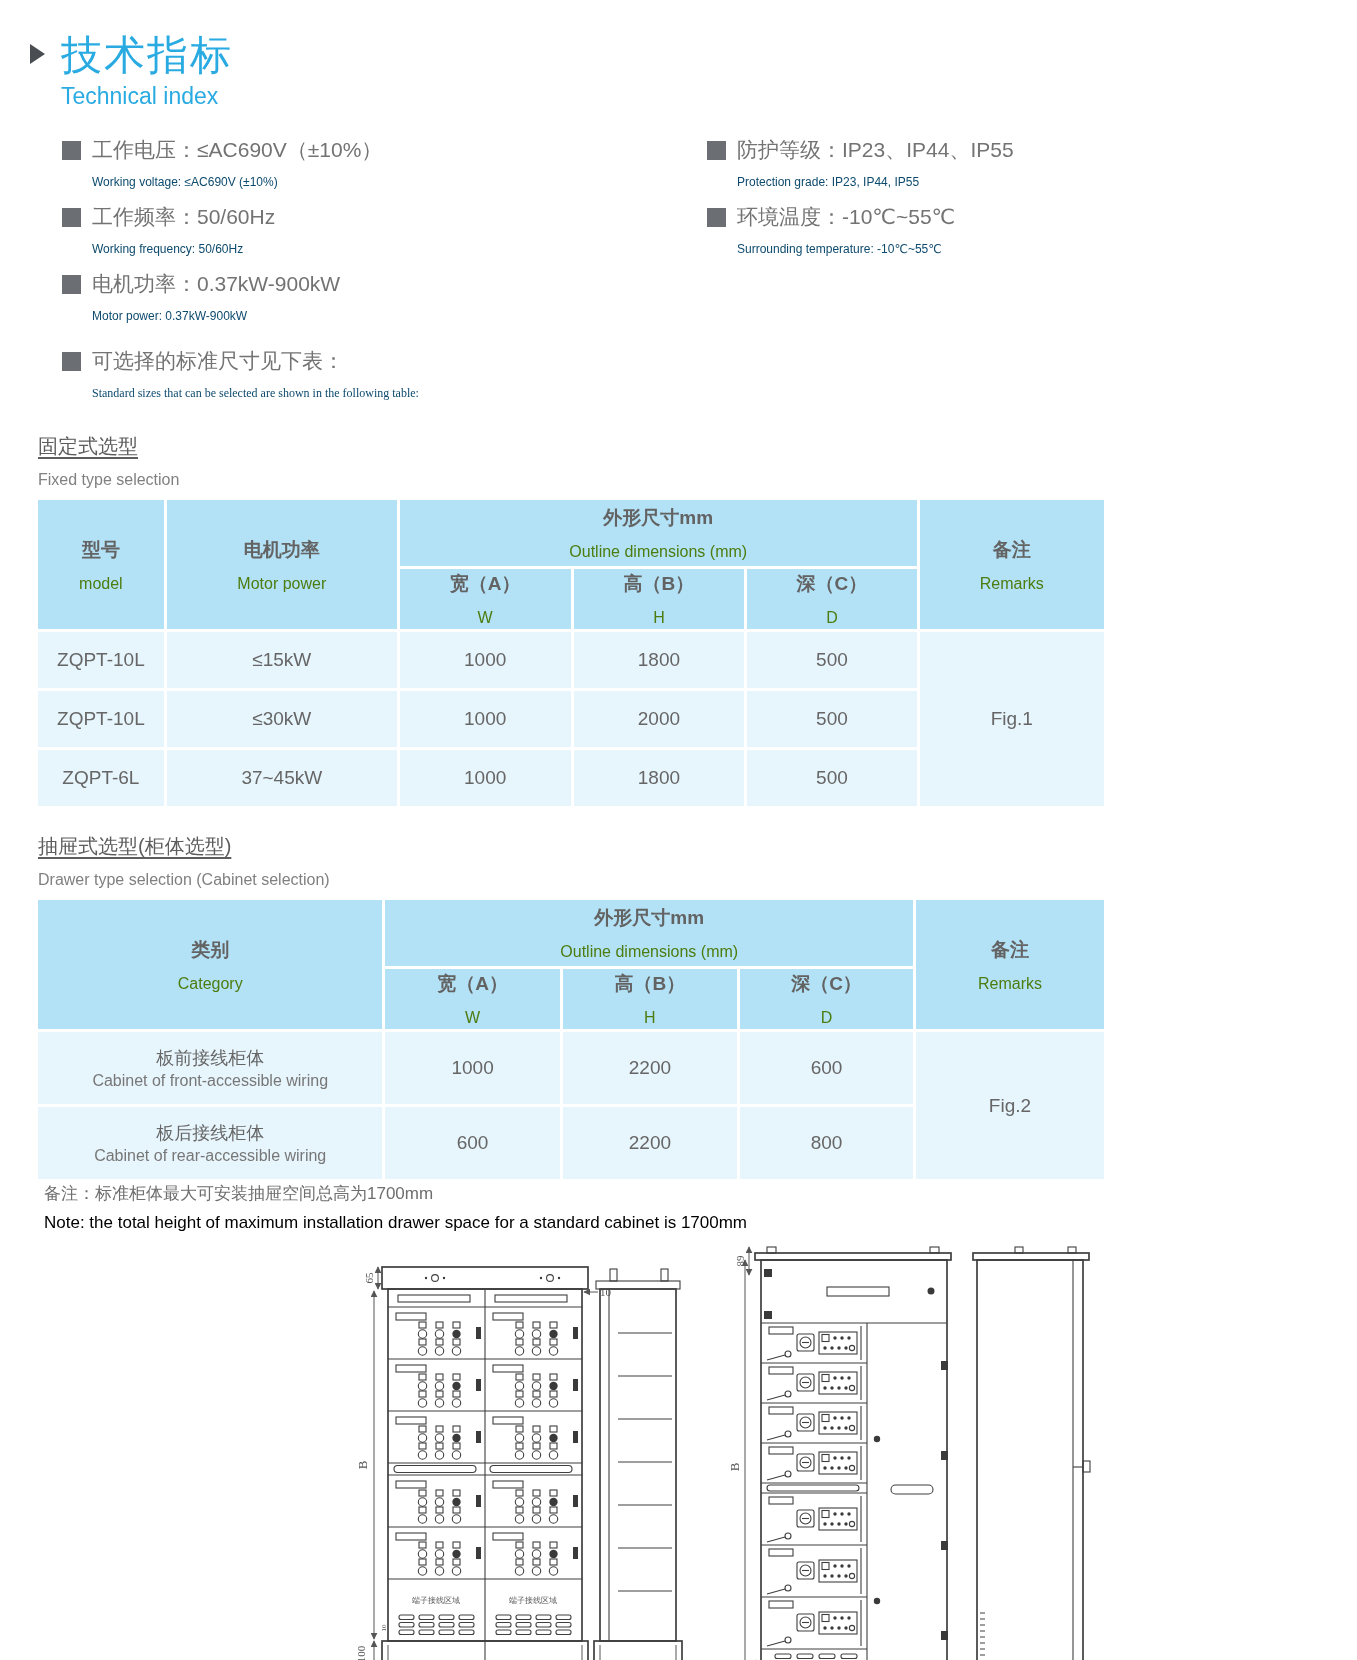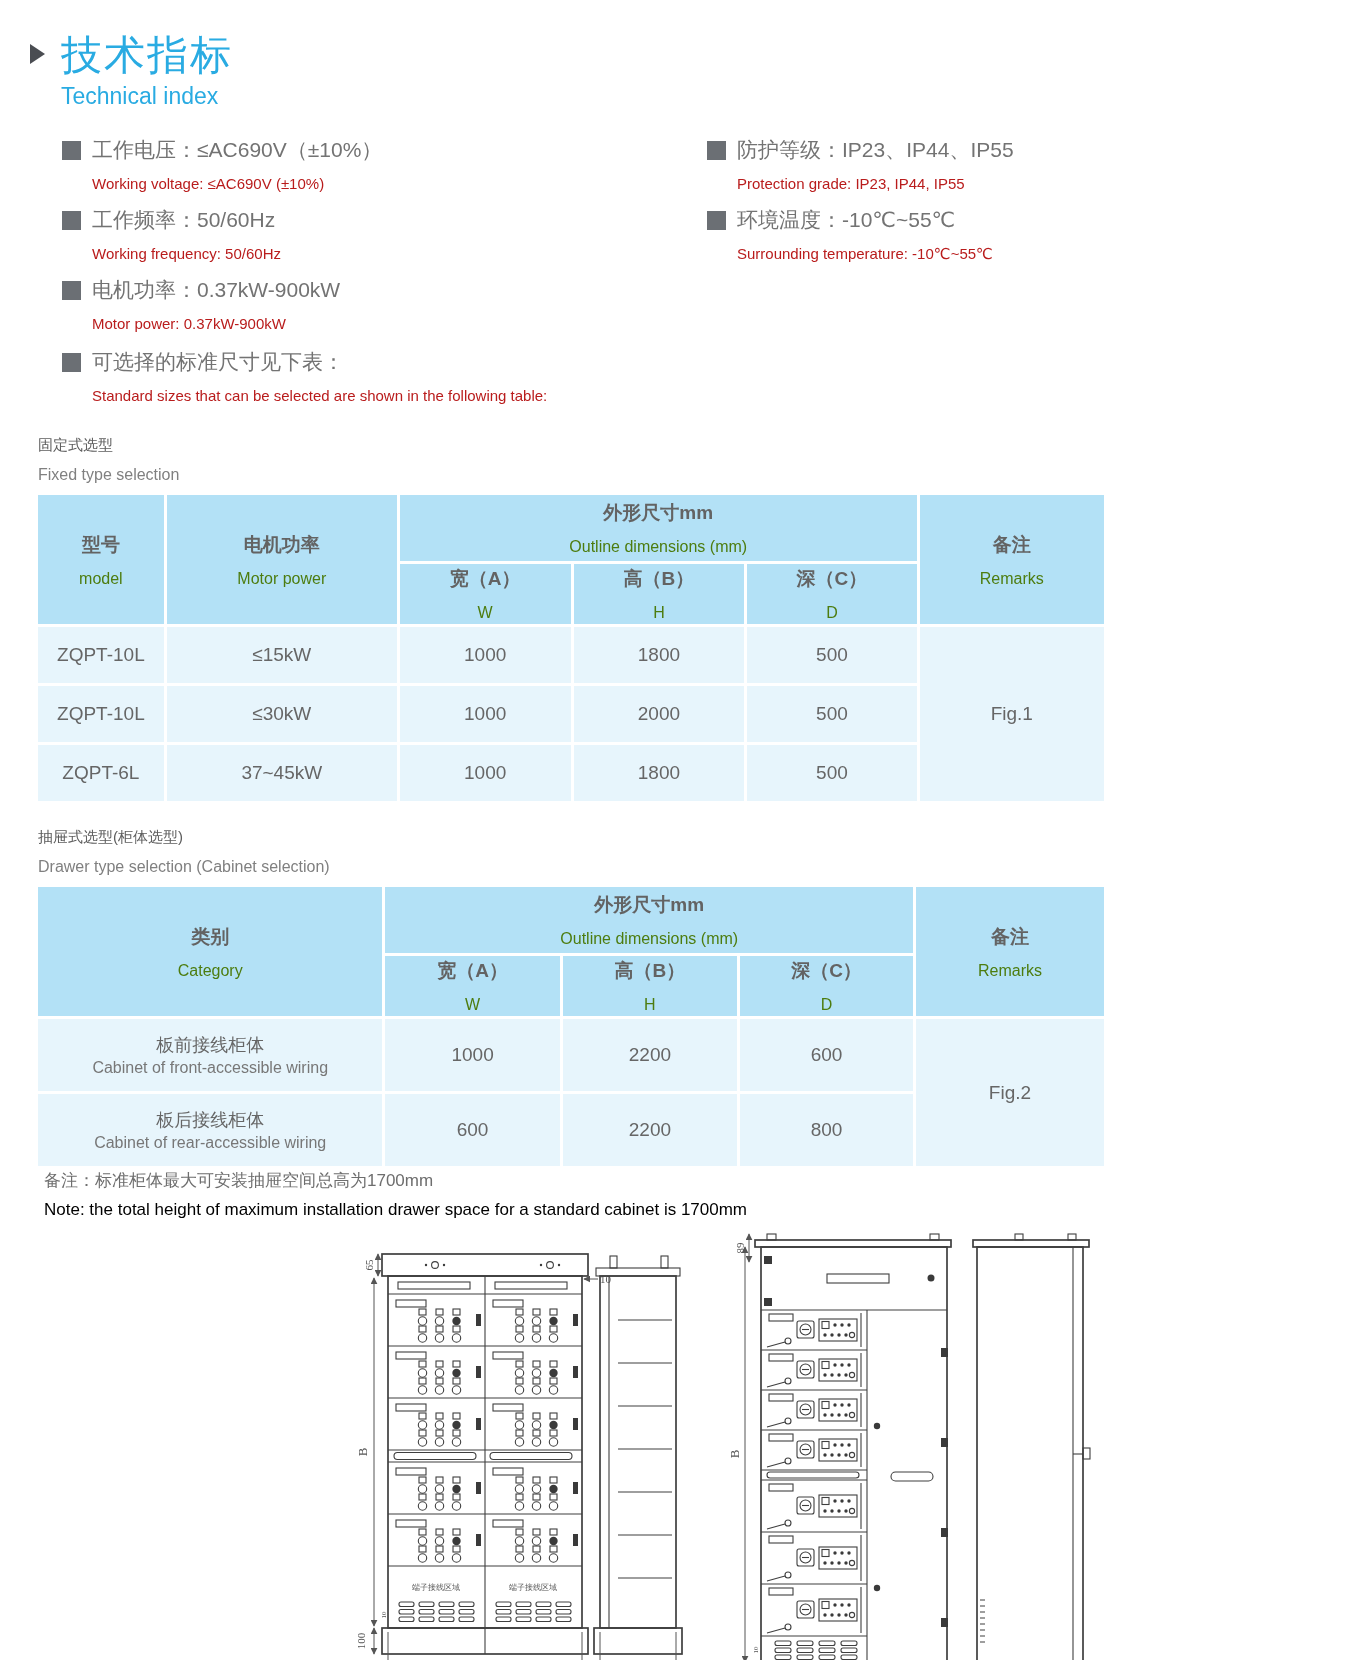--- a/index.html
+++ b/index.html
@@ -11,24 +11,24 @@
        border-bottom:10px solid transparent;margin:10px 16px 0 0;}
   .title-zh{font-size:41px;line-height:1.05;color:#29abe2;font-weight:500;letter-spacing:2px;}
   .title-en{font-size:23px;color:#29abe2;margin-top:6px;font-weight:400;}
   
   .specs{display:flex;margin:26px 0 0 62px;}
   .spec-col-left{width:645px;}
   .spec-col-right{flex:1;}
   .spec{margin-bottom:14px;}
   .spec-zh{display:flex;align-items:center;font-size:21px;color:#737373;}
   .bullet{flex:0 0 auto;width:19px;height:19px;background:#6b6f74;margin-right:11px;}
-  .spec-en{font-size:15px;color:#b91c1c;margin:11px 0 14px 30px;}
+  .spec-en{font-size:12px;color:#0c4a6e;margin:11px 0 14px 30px;}
   
   .section{margin:24px 0 0 38px;}
-  .section-zh{font-size:15px;color:#5d5d5d;text-underline-offset:4px;}
+  .section-zh{font-size:20px;color:#5d5d5d;text-decoration:underline;text-underline-offset:4px;}
   .section-en{font-size:16px;color:#808080;margin-top:11px;}
   
   table.spec-table{border-collapse:separate;border-spacing:3px;margin:8px 0 0 35px;table-layout:fixed;}
   table.spec-table th{background:#b3e1f6;font-weight:400;color:#666;padding:2px;}
   table.spec-table td{background:#e7f5fc;text-align:center;color:#666;font-size:19px;padding:8px;}
   .th-zh{font-size:19px;color:#636363;font-weight:bold;}
   .th-en{font-size:16px;color:#4d7c0f;margin-top:12px;}
   .cell-zh{font-size:18px;color:#666;}
   .cell-en{font-size:16px;color:#777;margin-top:2px;}
   .remarks-cell{font-size:19px;color:#757575;}
@@ -75,21 +75,21 @@
           </div>
         <div class="spec-en">Working frequency: 50/60Hz</div>
       </div>
       <div class="spec">
         <div class="spec-zh">
             <span class="bullet"></span>
             <span>电机功率：0.37kW-900kW</span>
           </div>
         <div class="spec-en">Motor power: 0.37kW-900kW</div>
       </div>
-      <div class="spec" style="margin-top:16px;">
+      <div class="spec" style="margin-top:24px;font-family:Liberation Serif, serif;">
         <div class="spec-zh">
             <span class="bullet"></span>
             <span>可选择的标准尺寸见下表：</span>
           </div>
         <div class="spec-en">Standard sizes that can be selected are shown in the following table:</div>
       </div>
     </div>
     <div class="spec-col-right">
       <div class="spec">
         <div class="spec-zh">

